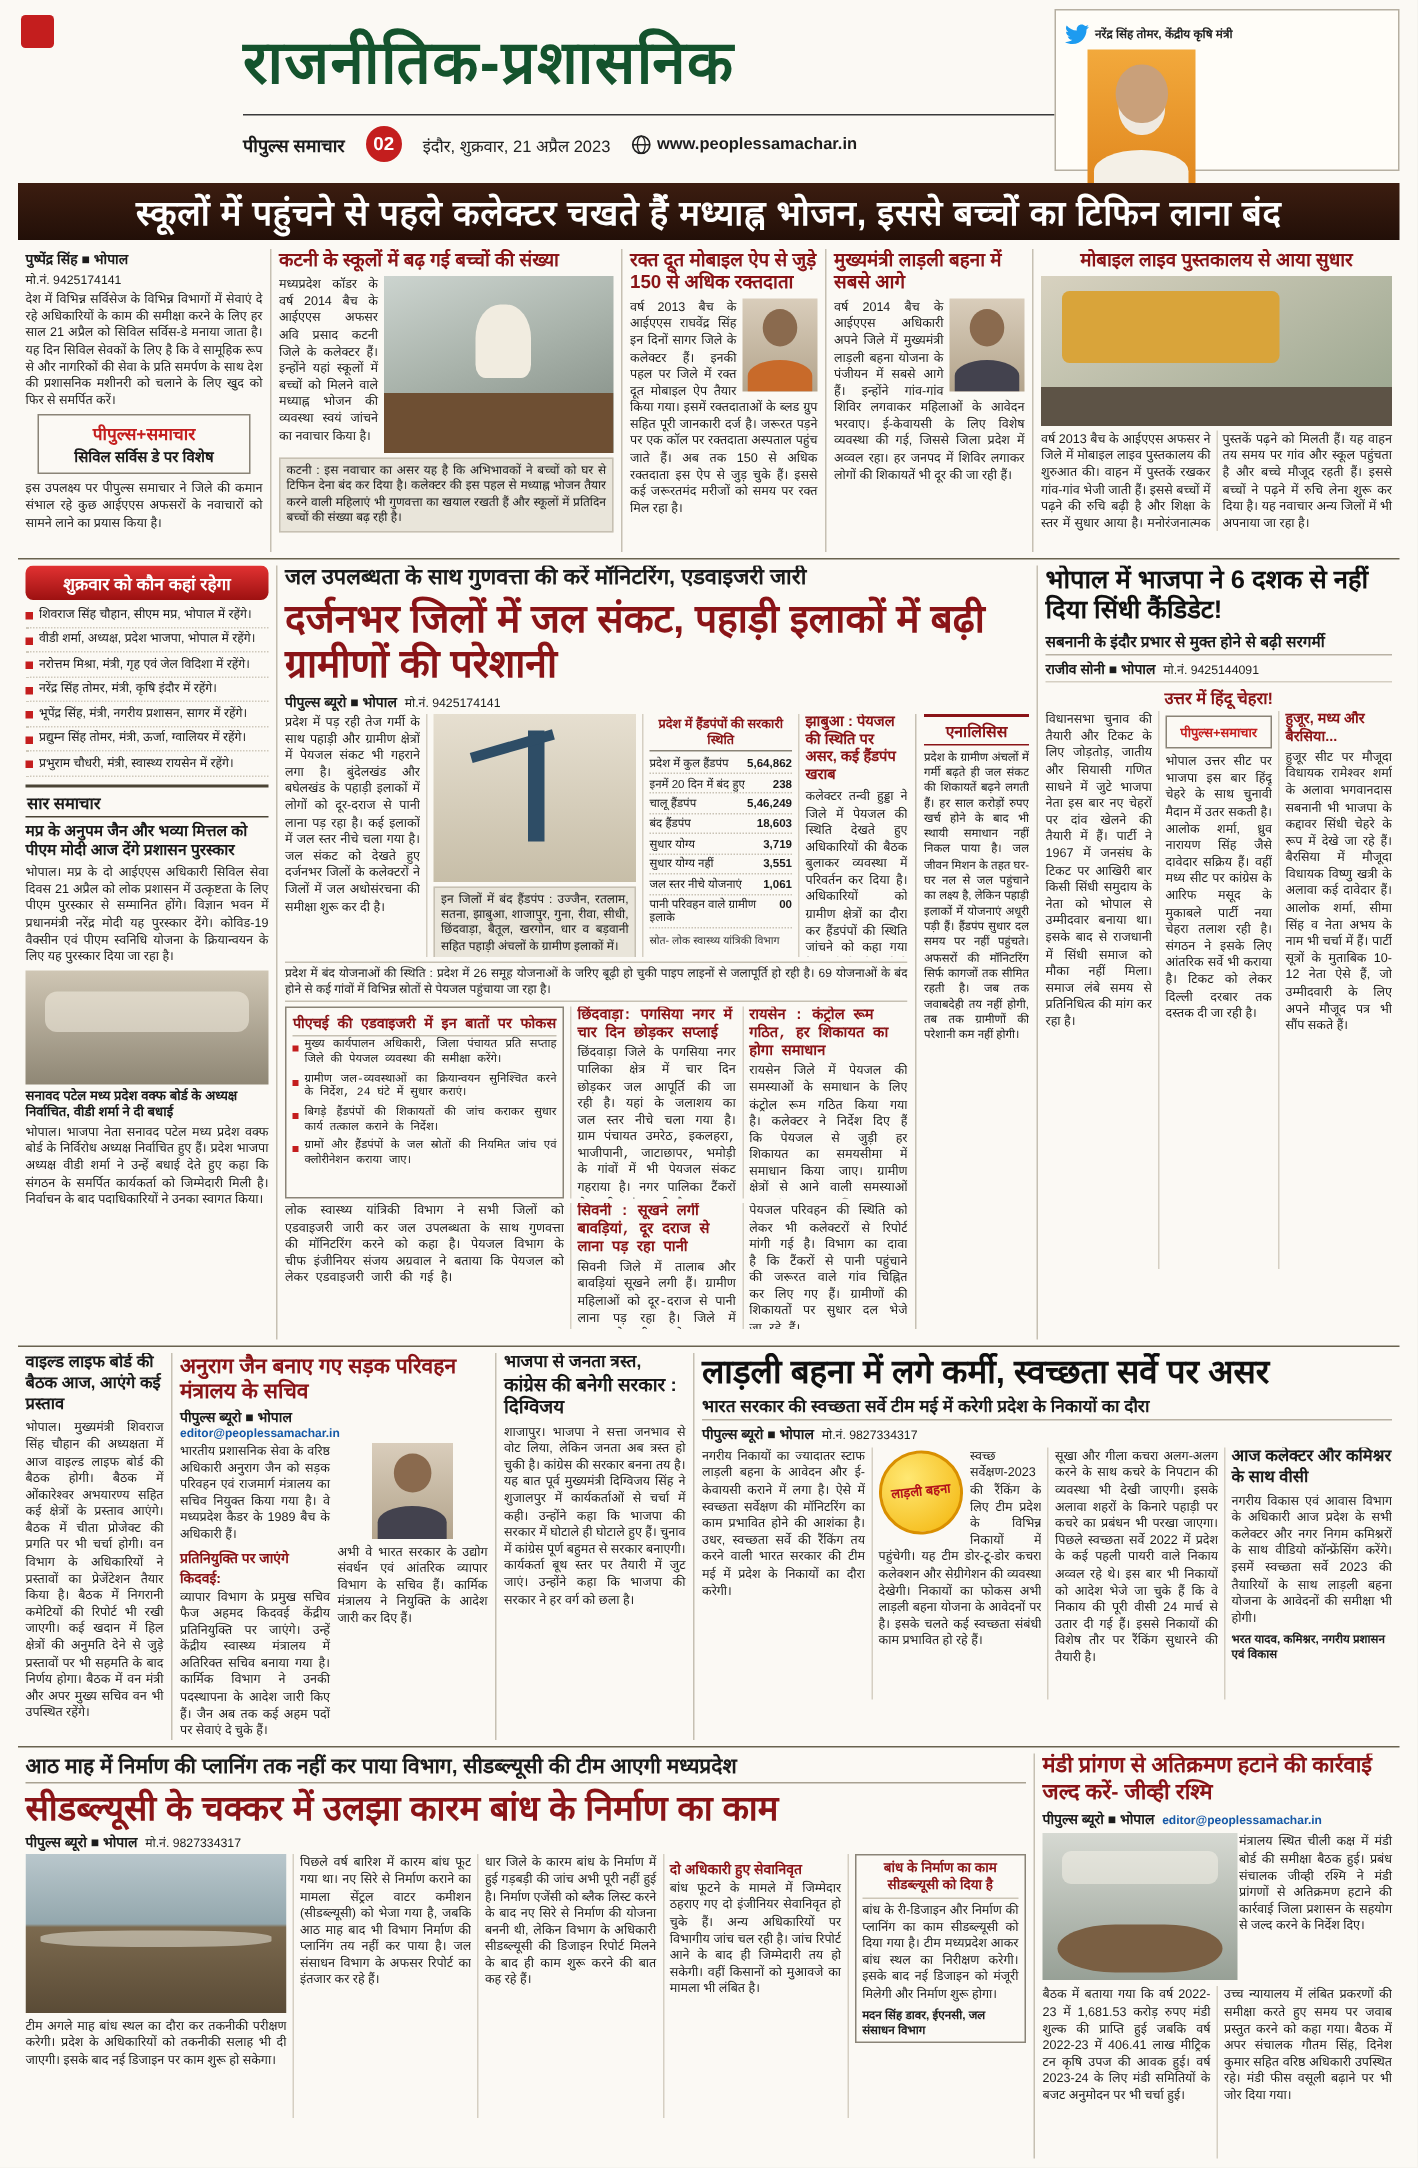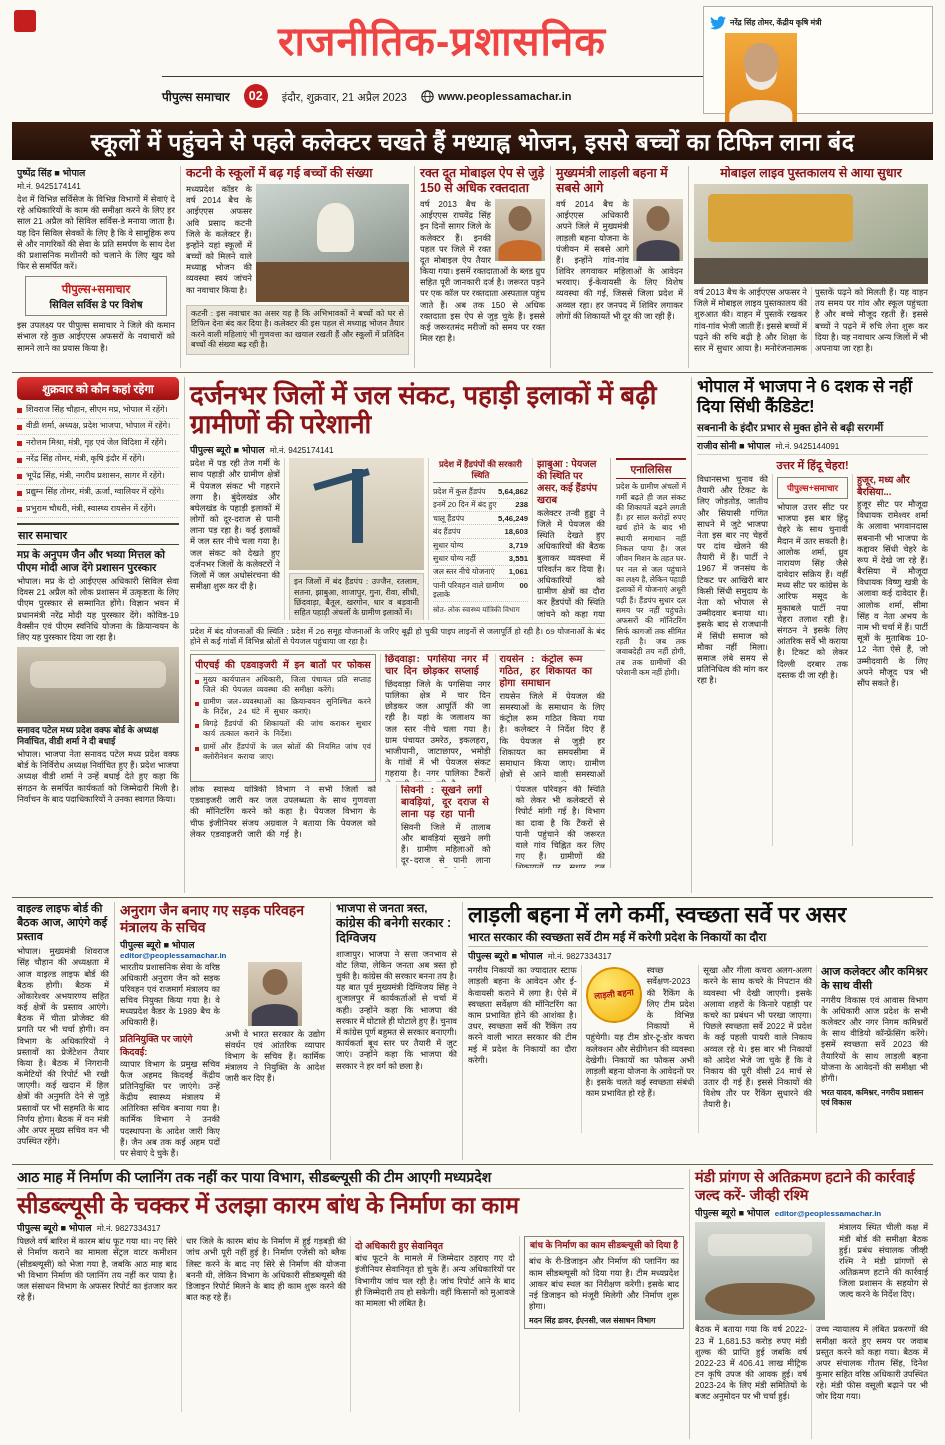--- a/index.html
+++ b/index.html
@@ -3,21 +3,21 @@
 <meta charset="utf-8">
 <style>
   * { margin:0; padding:0; box-sizing:border-box; }
   html,body { width:945px; height:1445px; }
   body { background:#e8e4db; font-family:"Liberation Sans","DejaVu Sans",sans-serif; color:#1b1b1b; position:relative; }
   .page { position:absolute; inset:0; background:#fbf9f4; overflow:hidden; }
 
   
   .masthead { position:absolute; left:12px; top:6px; width:921px; height:112px; }
   .logo-sq { position:absolute; left:2px; top:4px; width:22px; height:22px; background:#c41e1e; border-radius:3px; }
-  .section-title { position:absolute; left:150px; top:6px; width:560px; text-align:center; font-size:40px; font-weight:800; letter-spacing:1px; color:#ef4444; }
+  .section-title { position:absolute; left:150px; top:6px; width:560px; text-align:left; font-size:40px; font-weight:800; letter-spacing:1px; color:#14532d; }
   .mast-rule { position:absolute; left:150px; top:70px; width:560px; border-top:1.5px solid #3a3a3a; }
   .mast-info { position:absolute; left:150px; top:78px; width:560px; display:flex; align-items:center; gap:14px; font-size:11px; }
   .paper-name { font-weight:bold; font-size:12px; }
   .page-circle { width:24px; height:24px; border-radius:50%; background:#c41e1e; color:#fff; font-weight:800; display:flex; align-items:center; justify-content:center; font-size:12.5px; flex:0 0 auto; }
   .dateline { font-size:11px; color:#222; }
   .site { display:flex; align-items:center; gap:4px; font-weight:bold; color:#1d1d1d; }
   .globe { width:13px; height:13px; }
   .tweet-box { position:absolute; right:0; top:0; width:230px; height:108px; border:1px solid #b6afa1; background:#fffdf8; padding:7px 82px 5px 26px; }
   .bird { position:absolute; left:6px; top:9px; width:16px; height:14px; fill:#1d9bf0; }
   .tweet { font-size:7.9px; line-height:1.3; color:#1558a7; text-align:justify; }
@@ -96,21 +96,21 @@
   .ph-handpump { height:112px; background:linear-gradient(#e6dfd0,#c7bea8); }
   .ph-handpump::before { content:""; position:absolute; left:47%; top:10%; width:8%; height:66%; background:#2e4d66; }
   .ph-handpump::after { content:""; position:absolute; left:18%; top:16%; width:42%; height:6%; background:#2e4d66; transform:rotate(-16deg); }
   .wt-title { font-weight:800; font-size:8.5px; color:#8a1417; border-bottom:1px solid #8a8477; padding-bottom:2px; margin-bottom:2px; text-align:center; }
   .wt-row { display:flex; justify-content:space-between; gap:3px; font-size:7.7px; line-height:1.2; border-bottom:1px dotted #c9c3b5; padding:1.6px 0; }
   .wt-val { font-weight:800; white-space:nowrap; }
   .wt-src { font-size:7.1px; margin-top:2px; color:#333; }
   .sub-hl { color:#8a1417; font-weight:800; font-size:9.8px; line-height:1.22; margin-bottom:2px; }
   .schemes { font-size:8px; line-height:1.3; border-top:1px solid #c6c0b2; border-bottom:1px solid #c6c0b2; padding:2.5px 0; margin:3px 0; text-align:justify; }
   .m2,.m3 { display:flex; margin-top:3px; }
-  .m2 { height:128px; } .m3 { height:96px;gap:16px; }
+  .m2 { height:128px; } .m3 { height:96px; }
   .m2 > div,.m3 > div { overflow:hidden;font-family:Liberation Mono, monospace; }
   .m2 > div + div,.m3 > div + div { border-left:1px solid #d5cfc2; padding-left:4px; margin-left:4px; }
   .phe { width:186px; border:1px solid #8a8477; padding:3px 4px; }
   .phe-title { color:#8a1417; font-weight:800; font-size:9.6px; text-align:center; border-bottom:1px solid #c6c0b2; padding-bottom:2px; margin-bottom:2px; }
   .phe ul { list-style:none; }
   .phe li { font-size:7.6px; line-height:1.3; padding-left:8px; position:relative; margin-bottom:2.5px; text-align:justify; }
   .phe li::before { content:""; position:absolute; left:0; top:4px; width:4px; height:4px; background:#c41e1e; }
   .m2-c,.m3-c { flex:1; }
   .m3-first { width:186px; flex:0 0 auto; }
 
@@ -153,21 +153,21 @@
   .karam-hl { color:#8a1417; font-size:23px; font-weight:800; line-height:1.15; margin:3px 0; }
   .cols5 { display:flex; height:176px; margin-top:2px; }
   .cols5 > div { flex:1; overflow:hidden; }
   .cols5 > div + div { border-left:1px solid #d5cfc2; padding-left:4px; margin-left:4px; }
   .pcol { flex:0 0 174px !important; }
   .ph-dam { height:106px; background:linear-gradient(#b9c7cc 0%,#93a7ad 44%,#7c6a4f 46%,#5a4b36 100%); }
   .ph-dam::before { content:""; position:absolute; left:6%; top:48%; width:88%; height:10%; background:rgba(240,240,230,.5); border-radius:40%; }
   .kbox { border:1px solid #8a8477; padding:3px 4px; }
   .kbox-title { font-size:9px; font-weight:800; color:#8a1417; text-align:center; border-bottom:1px solid #ccc5b6; padding-bottom:2px; margin-bottom:2px; line-height:1.25; }
   .man-hl { color:#8a1417; font-size:14.5px; font-weight:800; line-height:1.22; }
-  .man-top { display:flex; gap:14px; margin-top:3px; }
+  .man-top { display:flex; gap:1px; margin-top:3px; }
   .ph-meeting { flex:0 0 130px; height:98px; background:linear-gradient(#d6d9d2,#97a096); }
   .ph-meeting::before { content:""; position:absolute; left:8%; bottom:6%; width:84%; height:32%; background:#7a5f43; border-radius:45%/65%; }
   .ph-meeting::after { content:""; position:absolute; left:10%; top:12%; width:80%; height:22%; background:rgba(248,244,234,.5); border-radius:6px; }
   .man-cols { display:flex; margin-top:4px; height:128px; }
   .man-cols > div { flex:1; overflow:hidden; }
   .man-cols > div + div { border-left:1px solid #d5cfc2; padding-left:4px; margin-left:4px; }
 </style>
 </head>
 <body>
 
@@ -260,20 +260,21 @@
       </div>
       <div class="saar-bar">सार समाचार</div>
       <p class="saar-hl">मप्र के अनुपम जैन और भव्या मित्तल को पीएम मोदी आज देंगे प्रशासन पुरस्कार</p>
       <p class="body">भोपाल। मप्र के दो आईएएस अधिकारी सिविल सेवा दिवस 21 अप्रैल को लोक प्रशासन में उत्कृष्टता के लिए पीएम पुरस्कार से सम्मानित होंगे। विज्ञान भवन में प्रधानमंत्री नरेंद्र मोदी यह पुरस्कार देंगे। कोविड-19 वैक्सीन एवं पीएम स्वनिधि योजना के क्रियान्वयन के लिए यह पुरस्कार दिया जा रहा है।</p>
       <div class="photo ph-group"></div>
       <p class="saar-cap">सनावद पटेल मध्य प्रदेश वक्फ बोर्ड के अध्यक्ष निर्वाचित, वीडी शर्मा ने दी बधाई</p>
       <p class="body">भोपाल। भाजपा नेता सनावद पटेल मध्य प्रदेश वक्फ बोर्ड के निर्विरोध अध्यक्ष निर्वाचित हुए हैं। प्रदेश भाजपा अध्यक्ष वीडी शर्मा ने उन्हें बधाई देते हुए कहा कि संगठन के समर्पित कार्यकर्ता को जिम्मेदारी मिली है। निर्वाचन के बाद पदाधिकारियों ने उनका स्वागत किया।</p>
     </div>
 
     <div class="mid">
+      <p class="kicker">जल उपलब्धता के साथ गुणवत्ता की करें मॉनिटरिंग, एडवाइजरी जारी</p>
       <h2 class="water-hl">दर्जनभर जिलों में जल संकट, पहाड़ी इलाकों में बढ़ी ग्रामीणों की परेशानी</h2>
       <div class="byline-line">
         <span class="byline">पीपुल्स ब्यूरो ■ भोपाल</span>
         &nbsp;<span class="phone" style="display:inline">मो.नं. 9425174141</span>
       </div>
       <div class="m-wrap">
         <div class="m-main">
           <div class="m1">
             <div class="m1-text">
               <p class="body">प्रदेश में पड़ रही तेज गर्मी के साथ पहाड़ी और ग्रामीण क्षेत्रों में पेयजल संकट भी गहराने लगा है। बुंदेलखंड और बघेलखंड के पहाड़ी इलाकों में लोगों को दूर-दराज से पानी लाना पड़ रहा है। कई इलाकों में जल स्तर नीचे चला गया है। जल संकट को देखते हुए दर्जनभर जिलों के कलेक्टरों ने जिलों में जल अधोसंरचना की समीक्षा शुरू कर दी है।</p>
@@ -444,20 +445,24 @@
 
   <section class="row4">
     <div class="r4-left">
       <p class="kicker2">आठ माह में निर्माण की प्लानिंग तक नहीं कर पाया विभाग, सीडब्ल्यूसी की टीम आएगी मध्यप्रदेश</p>
       <h2 class="karam-hl">सीडब्ल्यूसी के चक्कर में उलझा कारम बांध के निर्माण का काम</h2>
       <div class="byline-line">
         <span class="byline">पीपुल्स ब्यूरो ■ भोपाल</span>
         &nbsp;<span class="phone" style="display:inline">मो.नं. 9827334317</span>
       </div>
       <div class="cols5">
+        <div class="pcol">
+          <div class="photo ph-dam"></div>
+          <p class="body" style="margin-top:3px">टीम अगले माह बांध स्थल का दौरा कर तकनीकी परीक्षण करेगी। प्रदेश के अधिकारियों को तकनीकी सलाह भी दी जाएगी। इसके बाद नई डिजाइन पर काम शुरू हो सकेगा।</p>
+        </div>
         <div>
           <p class="body">पिछले वर्ष बारिश में कारम बांध फूट गया था। नए सिरे से निर्माण कराने का मामला सेंट्रल वाटर कमीशन (सीडब्ल्यूसी) को भेजा गया है, जबकि आठ माह बाद भी विभाग निर्माण की प्लानिंग तय नहीं कर पाया है। जल संसाधन विभाग के अफसर रिपोर्ट का इंतजार कर रहे हैं।</p>
         </div>
         <div>
           <p class="body">धार जिले के कारम बांध के निर्माण में हुई गड़बड़ी की जांच अभी पूरी नहीं हुई है। निर्माण एजेंसी को ब्लैक लिस्ट करने के बाद नए सिरे से निर्माण की योजना बननी थी, लेकिन विभाग के अधिकारी सीडब्ल्यूसी की डिजाइन रिपोर्ट मिलने के बाद ही काम शुरू करने की बात कह रहे हैं।</p>
         </div>
         <div>
           <p class="inbody-sub">दो अधिकारी हुए सेवानिवृत</p>
           <p class="body">बांध फूटने के मामले में जिम्मेदार ठहराए गए दो इंजीनियर सेवानिवृत हो चुके हैं। अन्य अधिकारियों पर विभागीय जांच चल रही है। जांच रिपोर्ट आने के बाद ही जिम्मेदारी तय हो सकेगी। वहीं किसानों को मुआवजे का मामला भी लंबित है।</p>
         </div>

